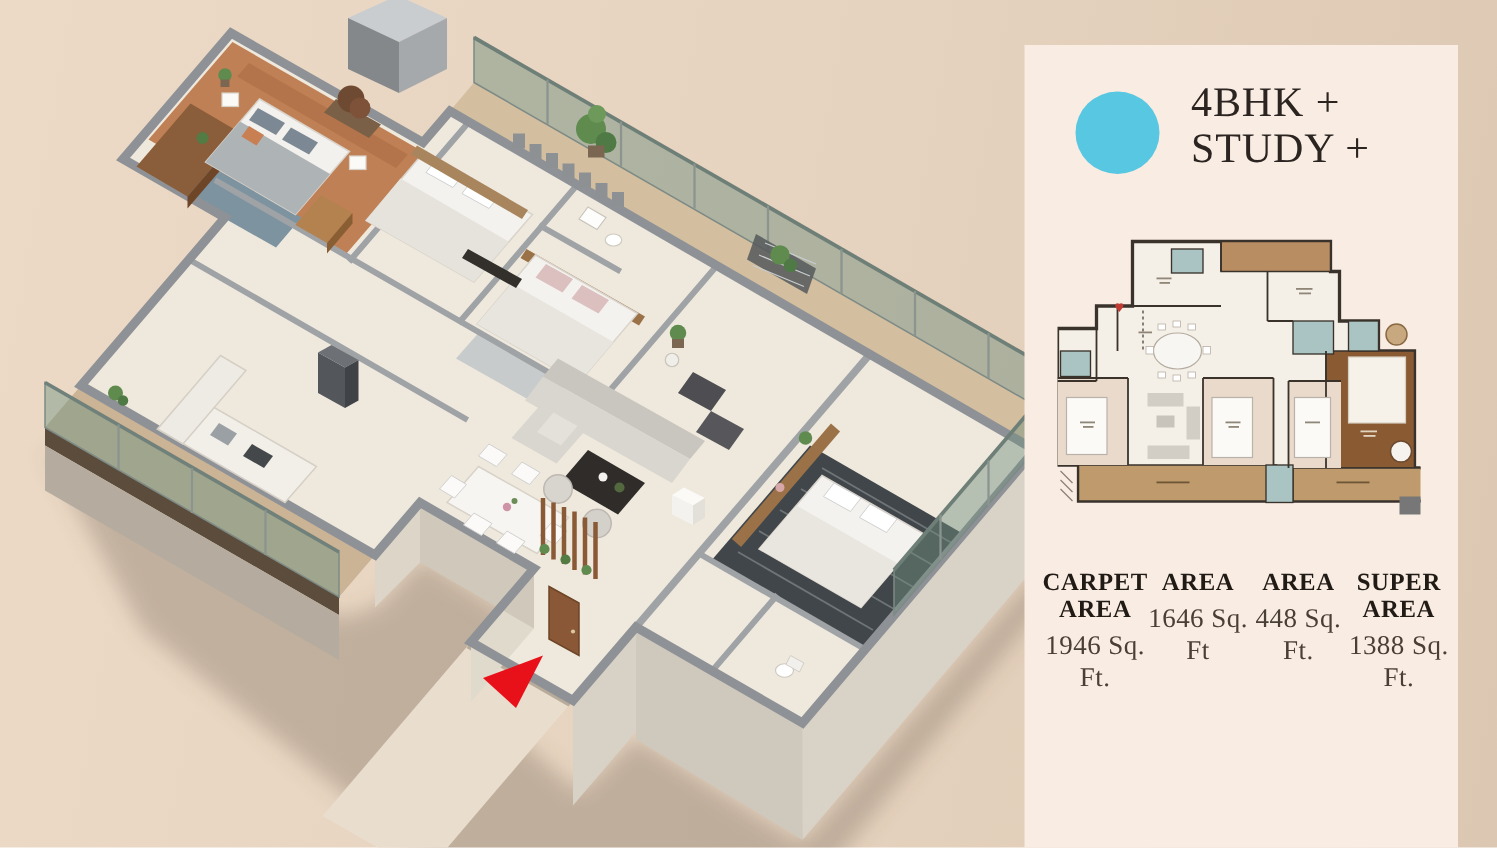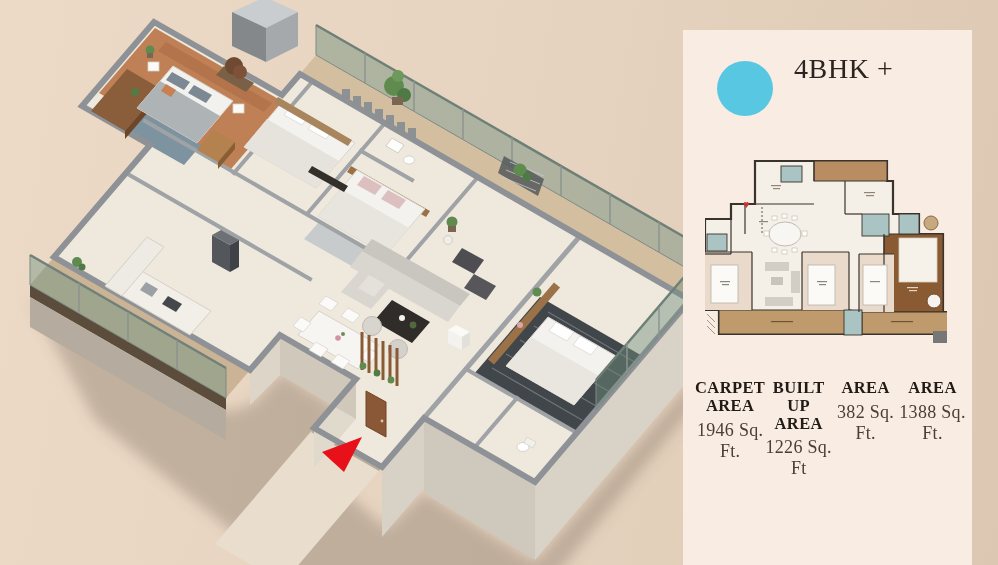--- a/index.html
+++ b/index.html
@@ -273,20 +273,21 @@
   </g>
 </svg>
 </div>
 
 <div class="panel">
 
   <div class="panel-header">
     <div class="accent-dot"></div>
     <div class="unit-title">
       <span>4BHK +</span>
+      <span>STUDY +</span>
     </div>
   </div>
 
   <div class="mini-plan">
   <svg width="242" height="186" viewBox="0 0 242 186">
     <g>
       <path d="M50,2 L182,2 L182,22 L188,22 L188,55 L214,55 L214,75 L238,75 L238,153 L244,153 L244,175 L14,175 L14,151 L0,151 L0,60 L26,60 L26,45 L50,45 Z" fill="#f4efe7" stroke="#3a332c" stroke-width="2.2" stroke-linejoin="miter"></path>
       <rect x="109" y="2" width="73" height="20" fill="#b98d62" stroke="#3a332c" stroke-width="1"></rect>
       <rect x="179" y="75" width="59" height="78" fill="#8a5a33" stroke="#3a332c" stroke-width="1"></rect>
       <rect x="14" y="151" width="132" height="24" fill="#bf9a6d" stroke="#3a332c" stroke-width="1"></rect>
@@ -372,31 +373,31 @@
   <div class="stats">
     <div>
       <div class="stat-label">
         <span>CARPET</span>
         <span>AREA</span>
       </div>
       <div class="stat-value">1946 Sq. Ft.</div>
     </div>
     <div>
       <div class="stat-label">
-        <span>BUILT UP</span>
         <span>AREA</span>
       </div>
-      <div class="stat-value">1226 Sq. Ft</div>
+      <div class="stat-value">1646 Sq. Ft</div>
     </div>
     <div>
       <div class="stat-label">
         <span>AREA</span>
       </div>
-      <div class="stat-value">382 Sq. Ft.</div>
+      <div class="stat-value">448 Sq. Ft.</div>
     </div>
     <div>
       <div class="stat-label">
+        <span>SUPER</span>
         <span>AREA</span>
       </div>
       <div class="stat-value">1388 Sq. Ft.</div>
     </div>
   </div>
 </div>
 
 </body></html>

